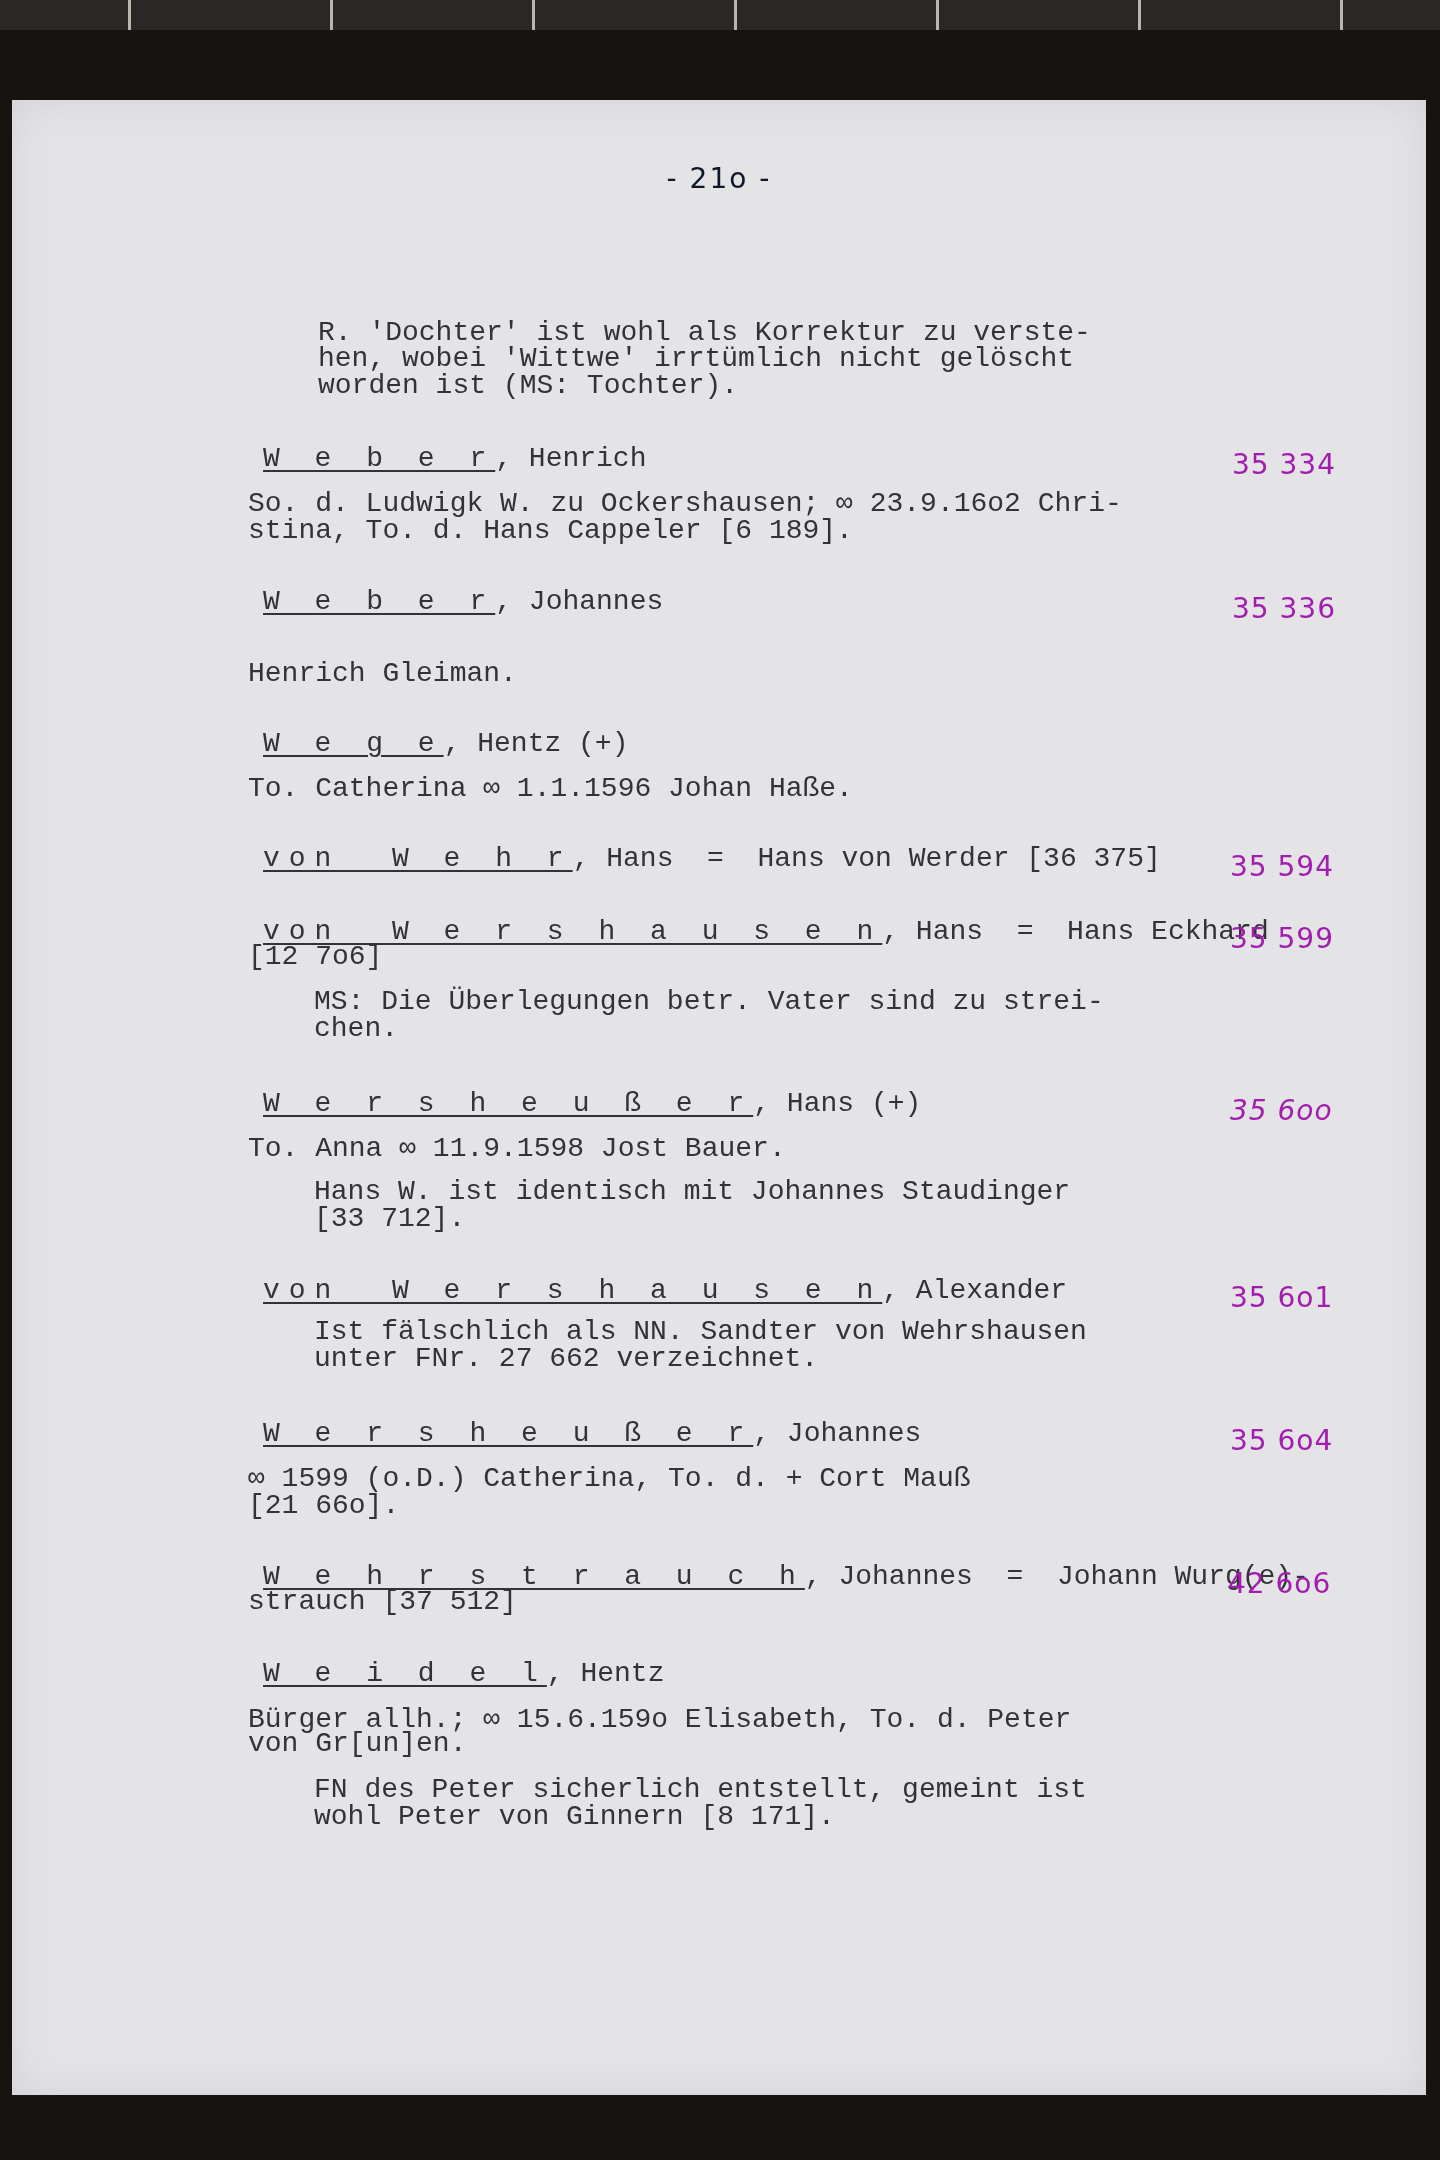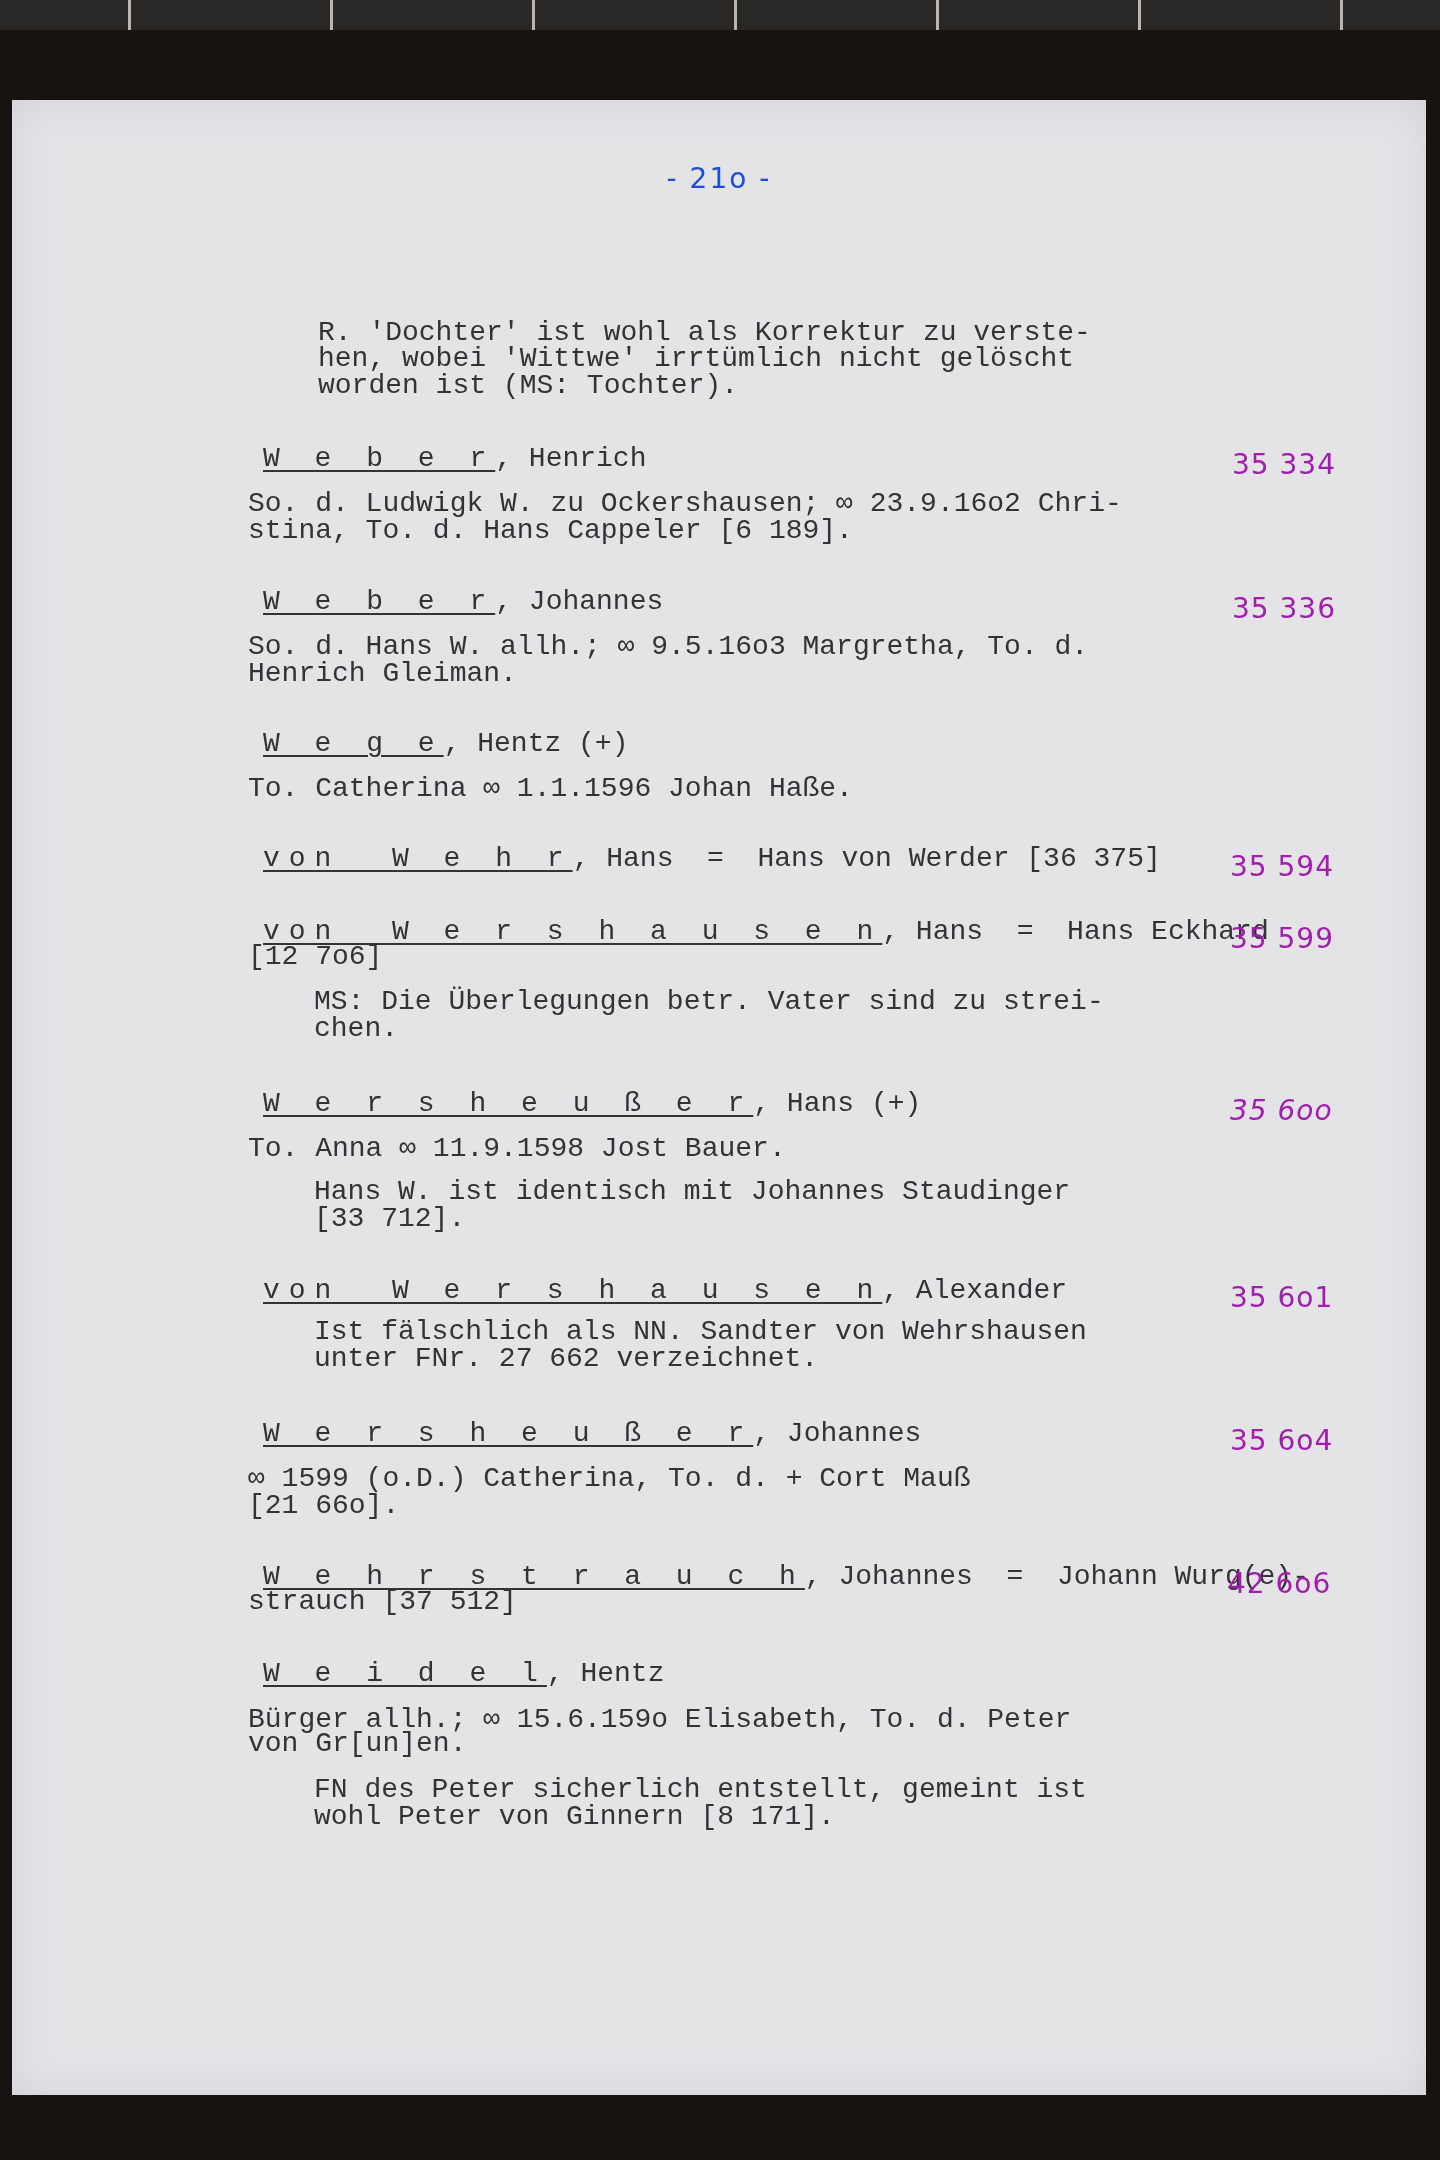--- a/index.html
+++ b/index.html
@@ -28,21 +28,21 @@
     left: 12px; top: 100px;
     width: 1414px; height: 1995px;
     background: #e4e3e6;
     box-shadow: inset 0 0 40px rgba(180,178,188,0.35);
   }
   .page-number {
     position: absolute;
     left: 0; width: 1414px; top: 62px;
     text-align: center;
     font-family: "DejaVu Sans", sans-serif;
-    font-size: 28px; color: #1d4ed8;
+    font-size: 28px; color: #0f172a;
     letter-spacing: 2px;
   }
   .tw {
     font-family: "Liberation Mono", "DejaVu Sans Mono", monospace;
     font-size: 28px;
     color: #333336;
     line-height: 27px;
     white-space: pre;
   }
   .line { position: absolute; }
@@ -77,21 +77,20 @@
     <div class="tw line" style="left:306px; top:245px;">hen, wobei 'Wittwe' irrtümlich nicht gelöscht</div>
     <div class="tw line" style="left:306px; top:272px;">worden ist (MS: Tochter).</div>
 
     <div class="tw line" style="left:236px; top:345px;"><span class="ul spaced">W e b e r</span><span>, Henrich</span></div>
     <div class="ref-num" style="left:1220px; top:348px;">35 334</div>
     <div class="tw line" style="left:236px; top:390px;">So. d. Ludwigk W. zu Ockershausen; ∞ 23.9.16o2 Chri-</div>
     <div class="tw line" style="left:236px; top:417px;">stina, To. d. Hans Cappeler [6 189].</div>
 
     <div class="tw line" style="left:236px; top:488px;"><span class="ul spaced">W e b e r</span><span>, Johannes</span></div>
     <div class="ref-num" style="left:1220px; top:492px;">35 336</div>
-    <div class="tw line" style="left:236px; top:533px;">So. d. Hans W. allh.; ∞ 9.5.16o3 Margretha, To. d.</div>
     <div class="tw line" style="left:236px; top:560px;">Henrich Gleiman.</div>
 
     <div class="tw line" style="left:236px; top:630px;"><span class="ul spaced">W e g e</span><span>, Hentz (+)</span></div>
     <div class="tw line" style="left:236px; top:675px;">To. Catherina ∞ 1.1.1596 Johan Haße.</div>
 
     <div class="tw line" style="left:236px; top:745px;"><span class="ul spaced">von  W e h r</span><span>, Hans  =  Hans von Werder [36 375]</span></div>
     <div class="ref-num" style="left:1218px; top:750px;">35 594</div>
 
     <div class="tw line" style="left:236px; top:818px;"><span class="ul spaced">von  W e r s h a u s e n</span><span>, Hans  =  Hans Eckhard</span></div>
     <div class="tw line" style="left:236px; top:843px;">[12 7o6]</div>

